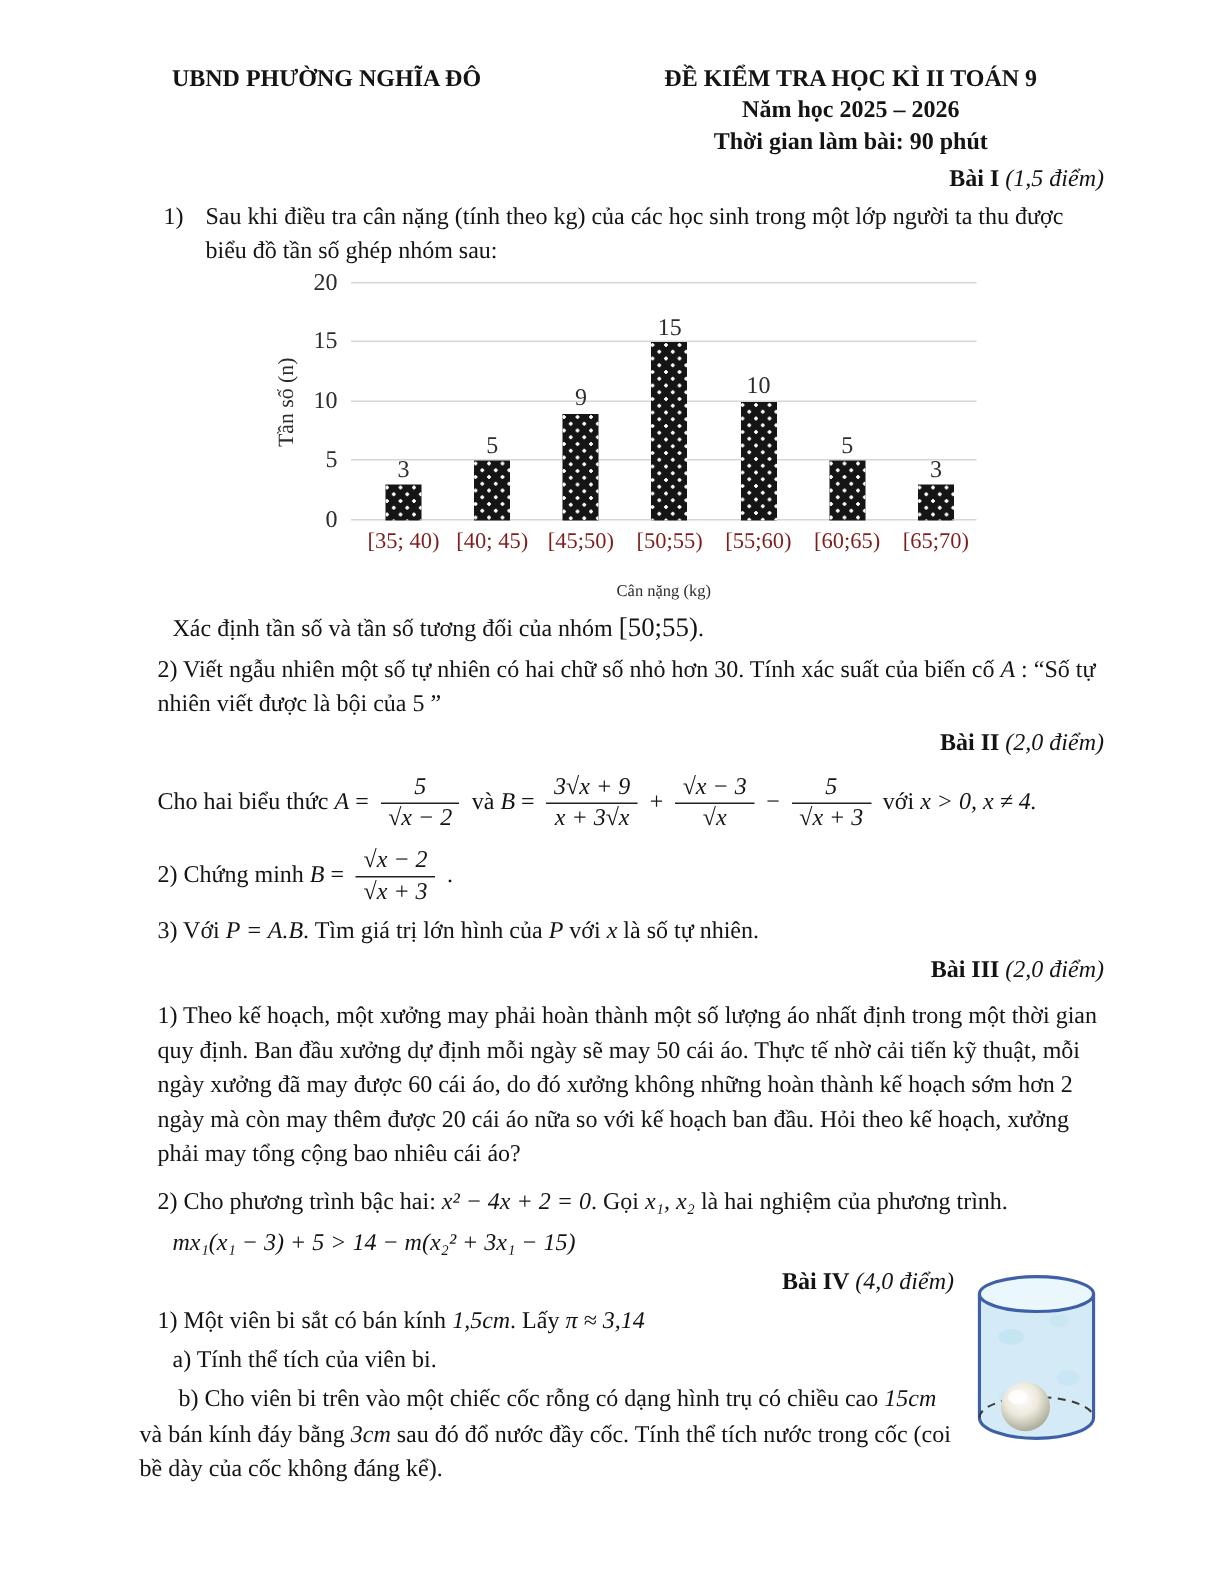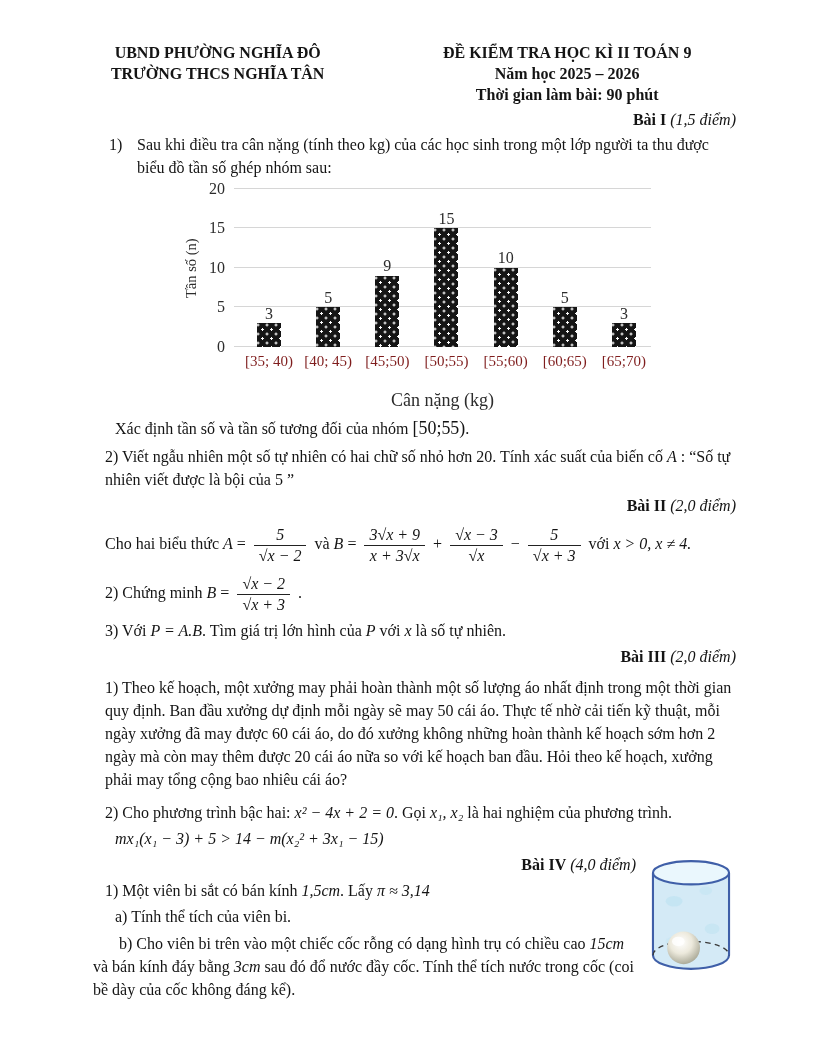--- a/index.html
+++ b/index.html
@@ -42,34 +42,33 @@
   .gridline{position:absolute;left:0;right:0;height:1px;background:#d6d6d6;}
   .bars{position:absolute;left:9px;right:1px;top:0;bottom:0;display:flex;justify-content:space-between;}
   .bar-slot{width:52px;height:100%;display:flex;flex-direction:column;align-items:center;justify-content:flex-end;}
   .bar-value{font-size:16px;color:#2c2c2c;line-height:1.1;margin-bottom:1px;}
   .bar{width:24px;background-color:#151515;
        background-image:radial-gradient(#fdfdfd 1px, transparent 1.35px),
                         radial-gradient(#fdfdfd 1px, transparent 1.35px);
        background-size:9px 9px;background-position:1px 2px,5.5px 6.5px;}
   .cats{display:flex;justify-content:space-between;margin:4px 1px 0 9px;}
   .cat-label{width:52px;text-align:center;font-size:15px;white-space:nowrap;color:#7f1d1d;}
-  .xlabel{text-align:center;font-size:18px;margin-top:14px;color:#2c2c2c;}
+  .xlabel{text-align:center;font-size:11px;margin-top:14px;color:#2c2c2c;}
   
   .cylinder-float{float:right;width:86px;height:112px;margin:6px 2px 4px 12px;}
   .clearfix::after{content:"";display:block;clear:both;}
 </style>
 </head>
 <body>
 
 <div class="page">
 
   <div class="header">
     <div class="h-left">
       <div>UBND PHƯỜNG NGHĨA ĐÔ</div>
-      <div>TRƯỜNG THCS NGHĨA TÂN</div>
     </div>
     <div class="h-right">
       <div>ĐỀ KIỂM TRA HỌC KÌ II TOÁN 9</div>
       <div>Năm học 2025 – 2026</div>
       <div>Thời gian làm bài: 90 phút</div>
     </div>
   </div>
 
   <div class="sec-head">
     <span class="sec-title">Bài I</span>
@@ -139,21 +138,21 @@
             <div class="cat-label">[55;60)</div>
             <div class="cat-label">[60;65)</div>
             <div class="cat-label">[65;70)</div>
           </div>
         <div class="xlabel">Cân nặng (kg)</div>
       </div>
     </div>
   </div>
 
   <p class="indent2"><span>Xác định tần số và tần số tương đối của nhóm </span><span class="grp">[50;55)</span><span>.</span></p>
-  <p class="indent1"><span>2) Viết ngẫu nhiên một số tự nhiên có hai chữ số nhỏ hơn 20. Tính xác suất của biến cố </span><span class="mi">A</span><span> : “Số tự nhiên viết được là bội của 5 ”</span></p>
+  <p class="indent1"><span>2) Viết ngẫu nhiên một số tự nhiên có hai chữ số nhỏ hơn 30. Tính xác suất của biến cố </span><span class="mi">A</span><span> : “Số tự nhiên viết được là bội của 5 ”</span></p>
 
   <div class="sec-head">
     <span class="sec-title">Bài II</span>
     <span class="sec-points">(2,0 điểm)</span>
   </div>
   <p class="formula-line"><span>Cho hai biểu thức </span><span class="mi">A</span><span> = </span><span class="frac">
         <span class="fnum">5</span>
         <span class="fden">√x − 2</span>
       </span><span> và </span><span class="mi">B</span><span> = </span><span class="frac">
         <span class="fnum">3√x + 9</span>

